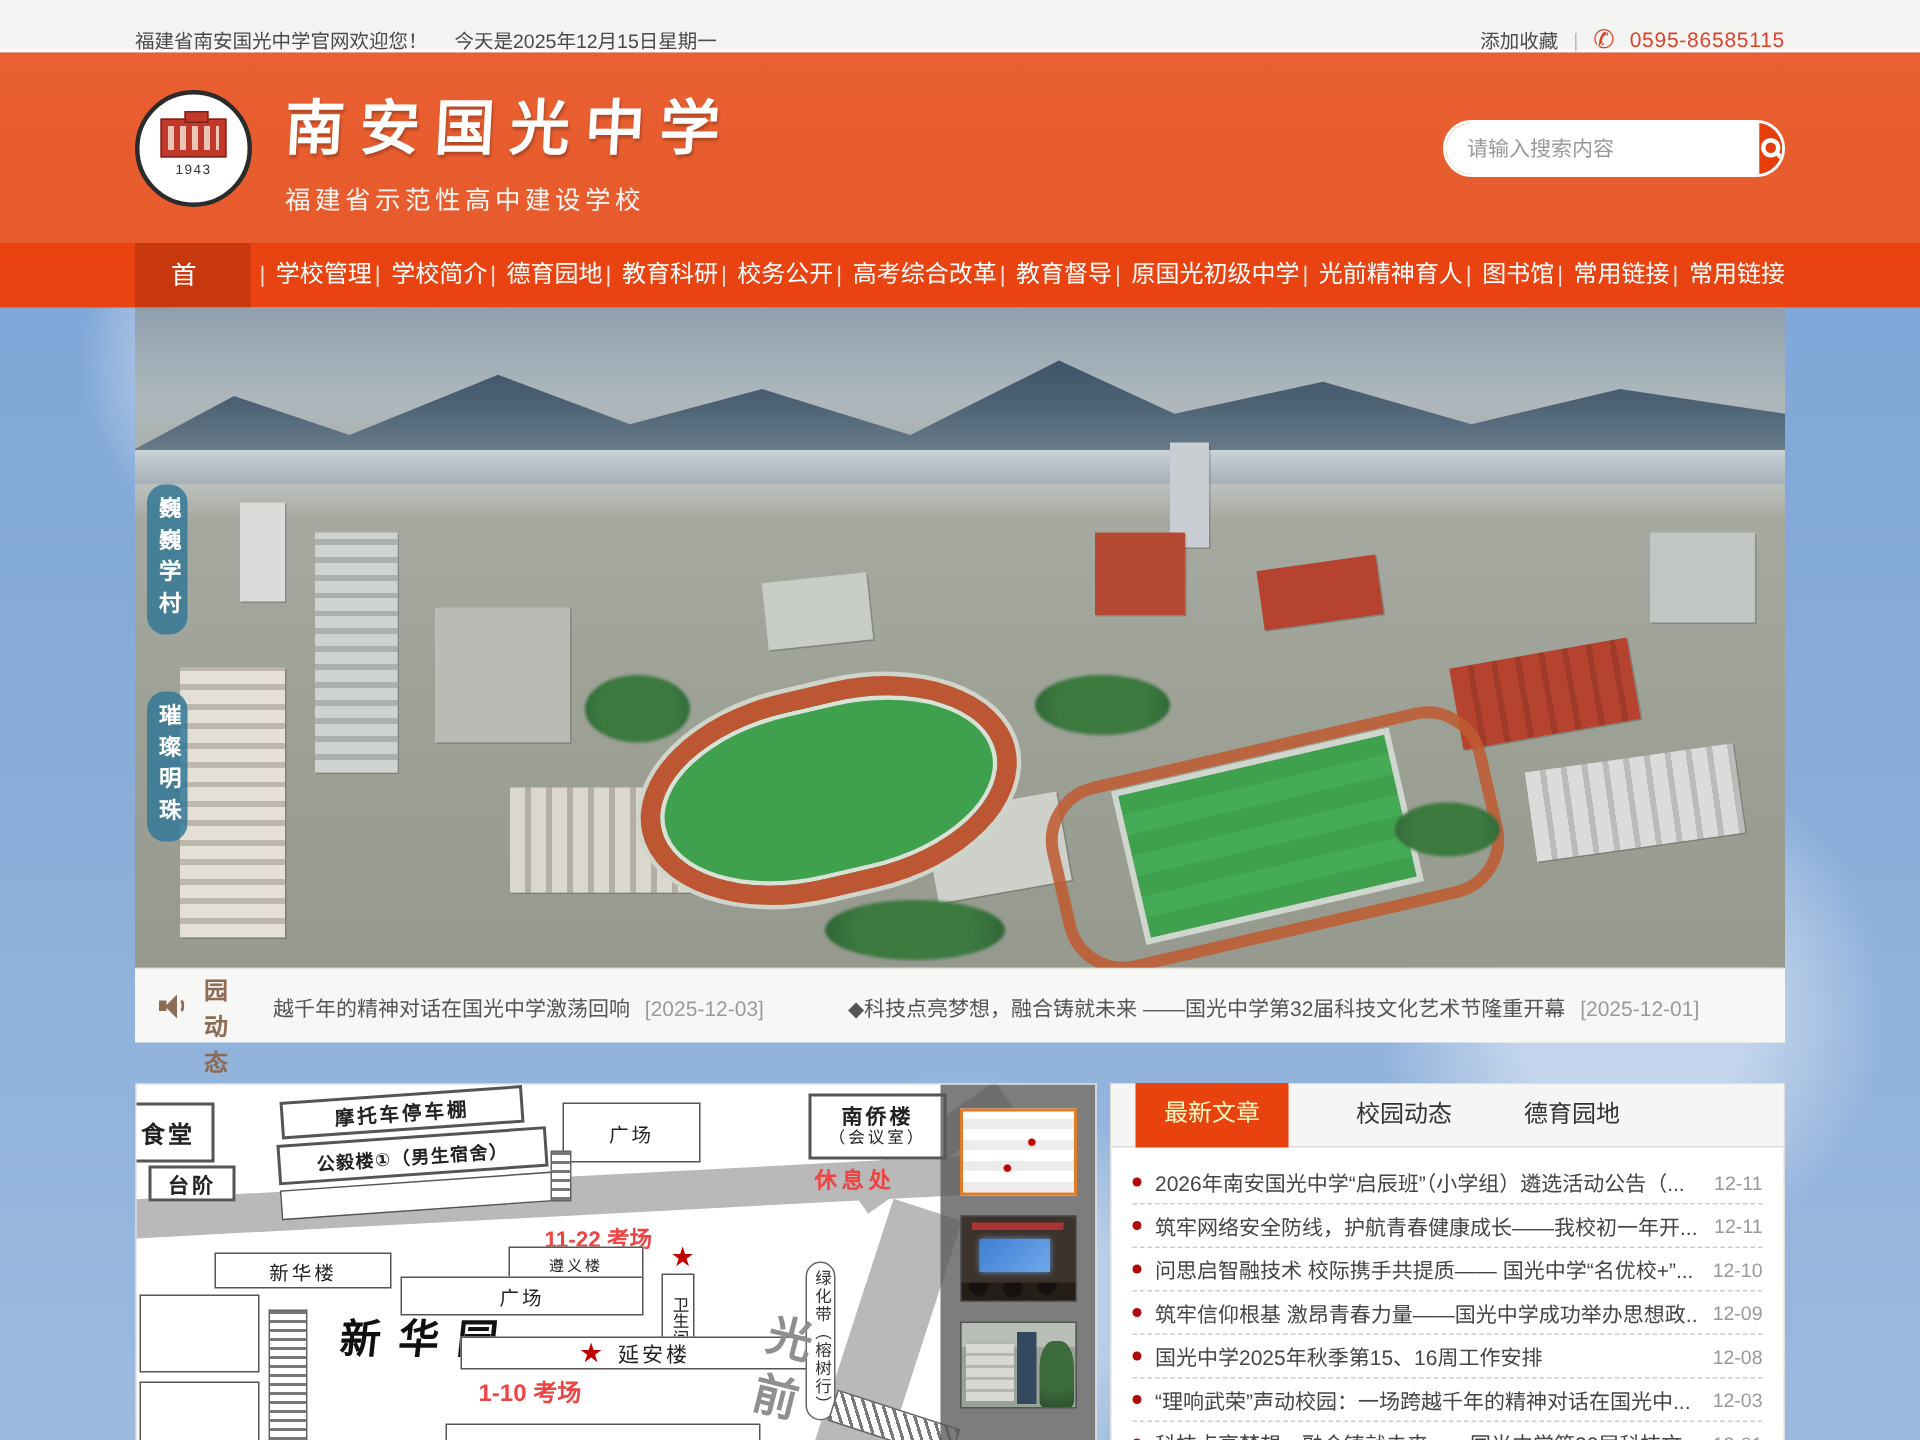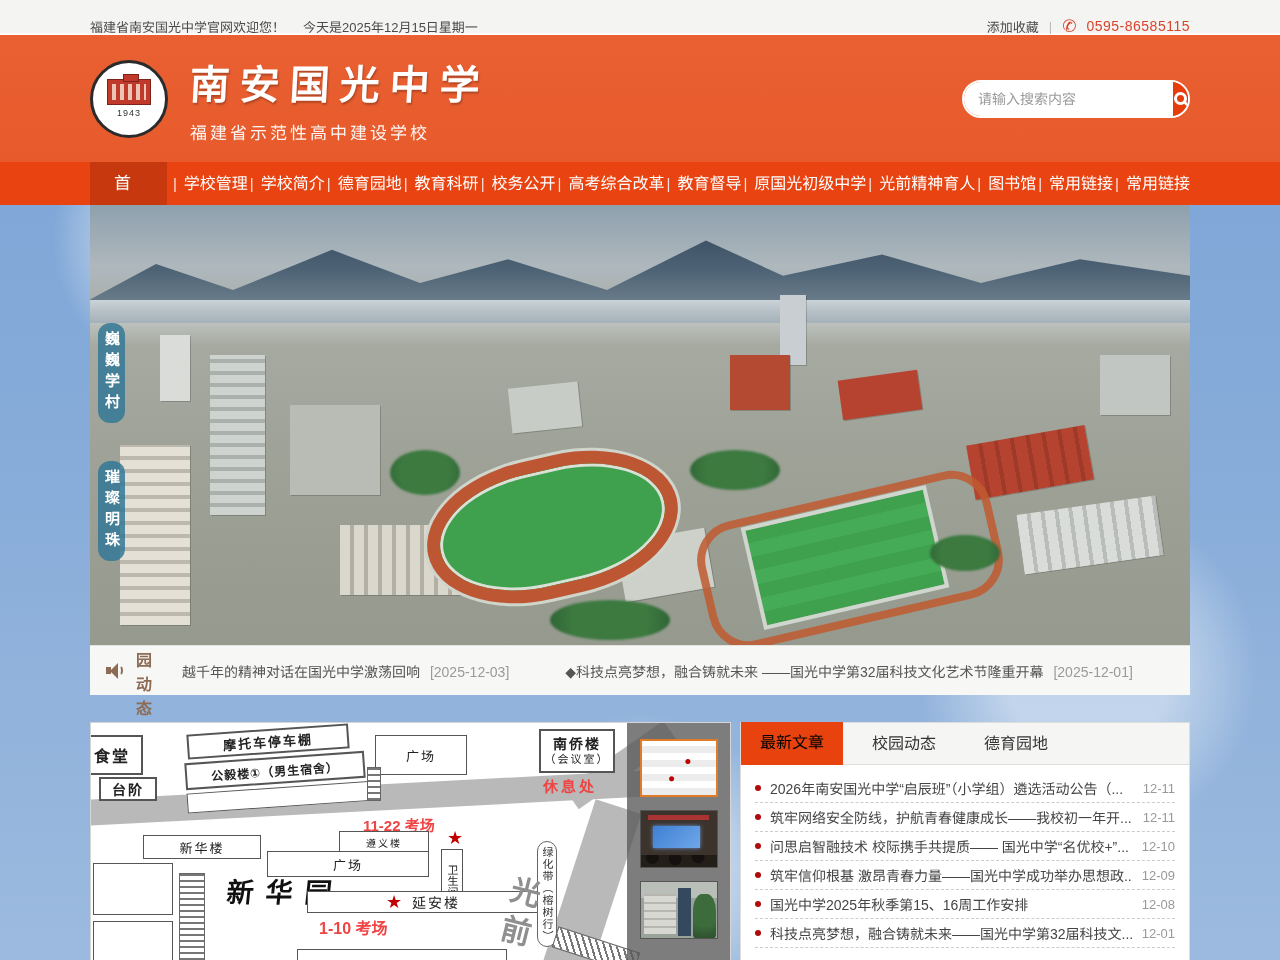--- a/index.html
+++ b/index.html
@@ -125,21 +125,21 @@
   .thumb-bldg .b-white { position:absolute; left:5%; top:22%; width:42%; height:70%;
       background:repeating-linear-gradient(0deg,#d8d8d2 0 6px,#b6b6ae 6px 8px); }
   .thumb-bldg .b-glass { position:absolute; left:49%; top:10%; width:17%; height:86%; background:#34495e; }
   .thumb-bldg .b-tree { position:absolute; right:1%; bottom:0; width:30%; height:78%;
       background:radial-gradient(circle at 50% 35%, #3c6b3c 0 55%, #2c4f2c 100%); border-radius:40% 40% 10% 10%; }
 
   
   .panel { margin-left:9px; width:450px; height:260px; background:#fff; border:1px solid #ddd; flex:0 0 auto; }
   .tabs { height:42px; background:#f5f5f4; border-bottom:1px solid #ddd; display:flex; align-items:stretch; }
   .tab { line-height:42px; padding:0 19px; font-size:16px; color:#333; cursor:pointer; }
-  .tab.active { background:#e8430e; color:#000000; margin:-1px 0; }
+  .tab.active { background:#e8430e; color:#fef9c3; margin:-1px 16px; }
   .tab + .tab { margin-left:10px; }
   .alist { padding:9px 14px 0 14px; }
   .arow { display:flex; align-items:center; height:29px; border-bottom:1px dashed #ccc; cursor:pointer; }
   .adot { width:6px; height:6px; border-radius:50%; background:#b00a0a; margin-right:9px; flex:0 0 auto; }
   .atitle { flex:1; font-size:14px; color:#454545; white-space:nowrap; overflow:hidden; }
   .adate { font-size:13px; color:#999; margin-left:10px; flex:0 0 auto; }
 </style>
 </head>
 <body>
 
@@ -256,21 +256,21 @@
         <div class="road" style="left:468px;top:78px;width:48px;height:230px;transform:rotate(18deg)"></div>
         <div class="road" style="left:470px;top:30px;width:120px;height:24px;transform:rotate(-35deg)"></div>
 
         <div class="mbox" style="left:-10px;top:12px;width:62px;height:40px;font-size:16px">食堂</div>
         <div class="mbox" style="left:96px;top:6px;width:162px;height:25px;font-size:13px;transform:rotate(-4deg)">摩托车停车棚</div>
         <div class="mbox" style="left:94px;top:34px;width:180px;height:27px;font-size:12px;letter-spacing:1px;transform:rotate(-4deg)">公毅楼①（男生宿舍）</div>
         <div class="mbox" style="left:8px;top:54px;width:58px;height:24px;font-size:14px">台阶</div>
         <div class="mbox thin" style="left:96px;top:64px;width:190px;height:20px;transform:rotate(-4deg)"></div>
         <div class="mbox thin" style="left:284px;top:12px;width:92px;height:40px;font-size:13px">广场</div>
         <div class="hatch" style="left:276px;top:44px;width:14px;height:34px"></div>
-        <div class="mbox" style="left:448px;top:6px;width:76px;height:44px;font-size:14px;flex-direction:column;line-height:1.2">
+        <div class="mbox" style="left:448px;top:6px;width:92px;height:44px;font-size:14px;flex-direction:column;line-height:1.2">
           <span>南侨楼</span>
           <span style="font-size:11px;font-weight:normal">（会议室）</span>
         </div>
         <div class="redtxt" style="left:452px;top:52px;font-size:15px;letter-spacing:3px">休息处</div>
 
         <div class="redtxt" style="left:272px;top:91px;font-size:15px">11-22 考场</div>
         <div class="mbox thin" style="left:248px;top:108px;width:90px;height:22px;font-size:10px">遵义楼</div>
         <span class="star" style="position:absolute;left:356px;top:106px">★</span>
 
         <div class="mbox thin" style="left:52px;top:112px;width:118px;height:24px;font-size:13px">新华楼</div>
@@ -335,19 +335,24 @@
           <span class="atitle">筑牢信仰根基 激昂青春力量——国光中学成功举办思想政...</span>
           <span class="adate">12-09</span>
         </div>
         <div class="arow">
           <span class="adot"></span>
           <span class="atitle">国光中学2025年秋季第15、16周工作安排</span>
           <span class="adate">12-08</span>
         </div>
         <div class="arow">
           <span class="adot"></span>
+          <span class="atitle">“理响武荣”声动校园：一场跨越千年的精神对话在国光中...</span>
+          <span class="adate">12-03</span>
+        </div>
+        <div class="arow">
+          <span class="adot"></span>
           <span class="atitle">科技点亮梦想，融合铸就未来——国光中学第32届科技文...</span>
           <span class="adate">12-01</span>
         </div>
       </div>
     </div>
   </div>
 </div>
 
 </body></html>

